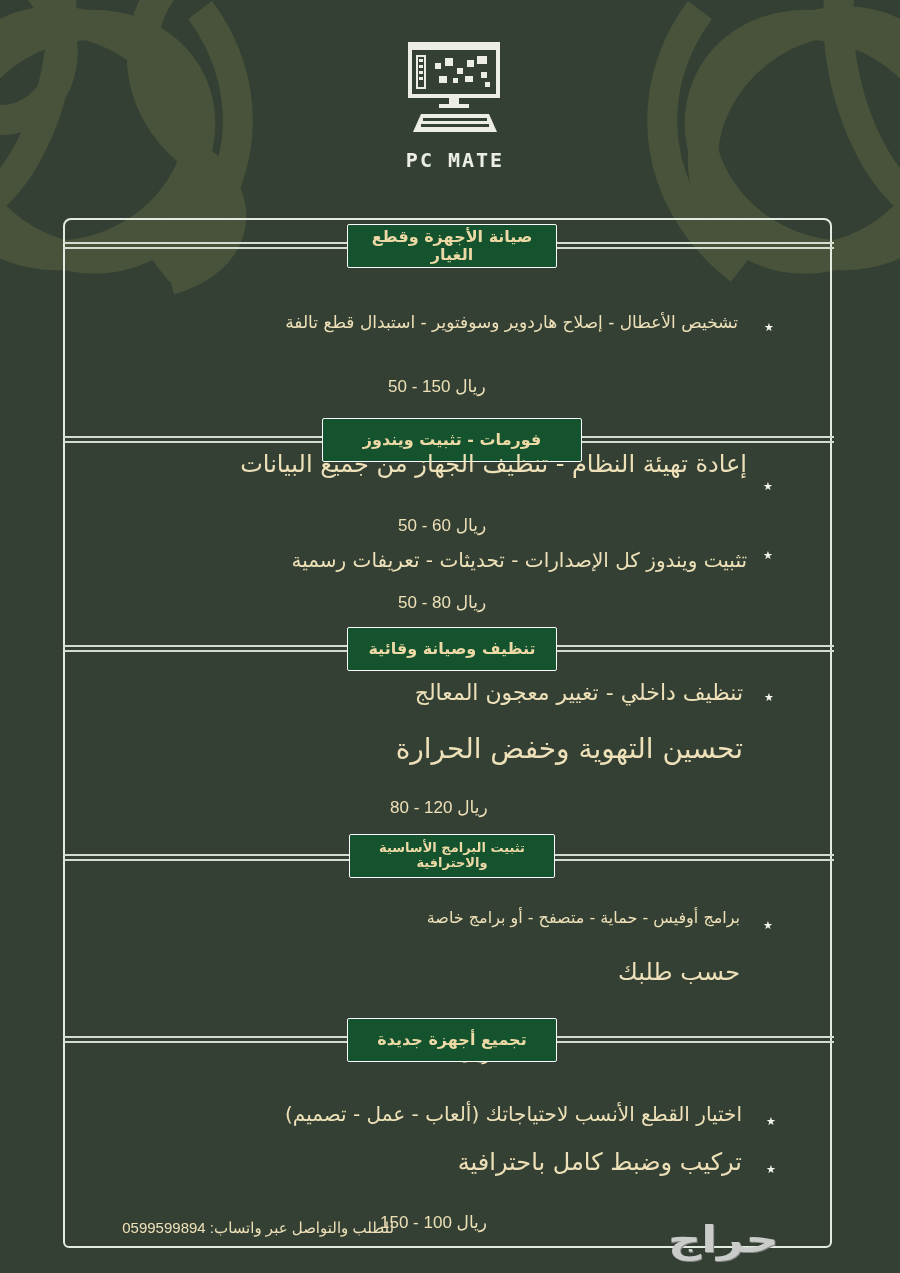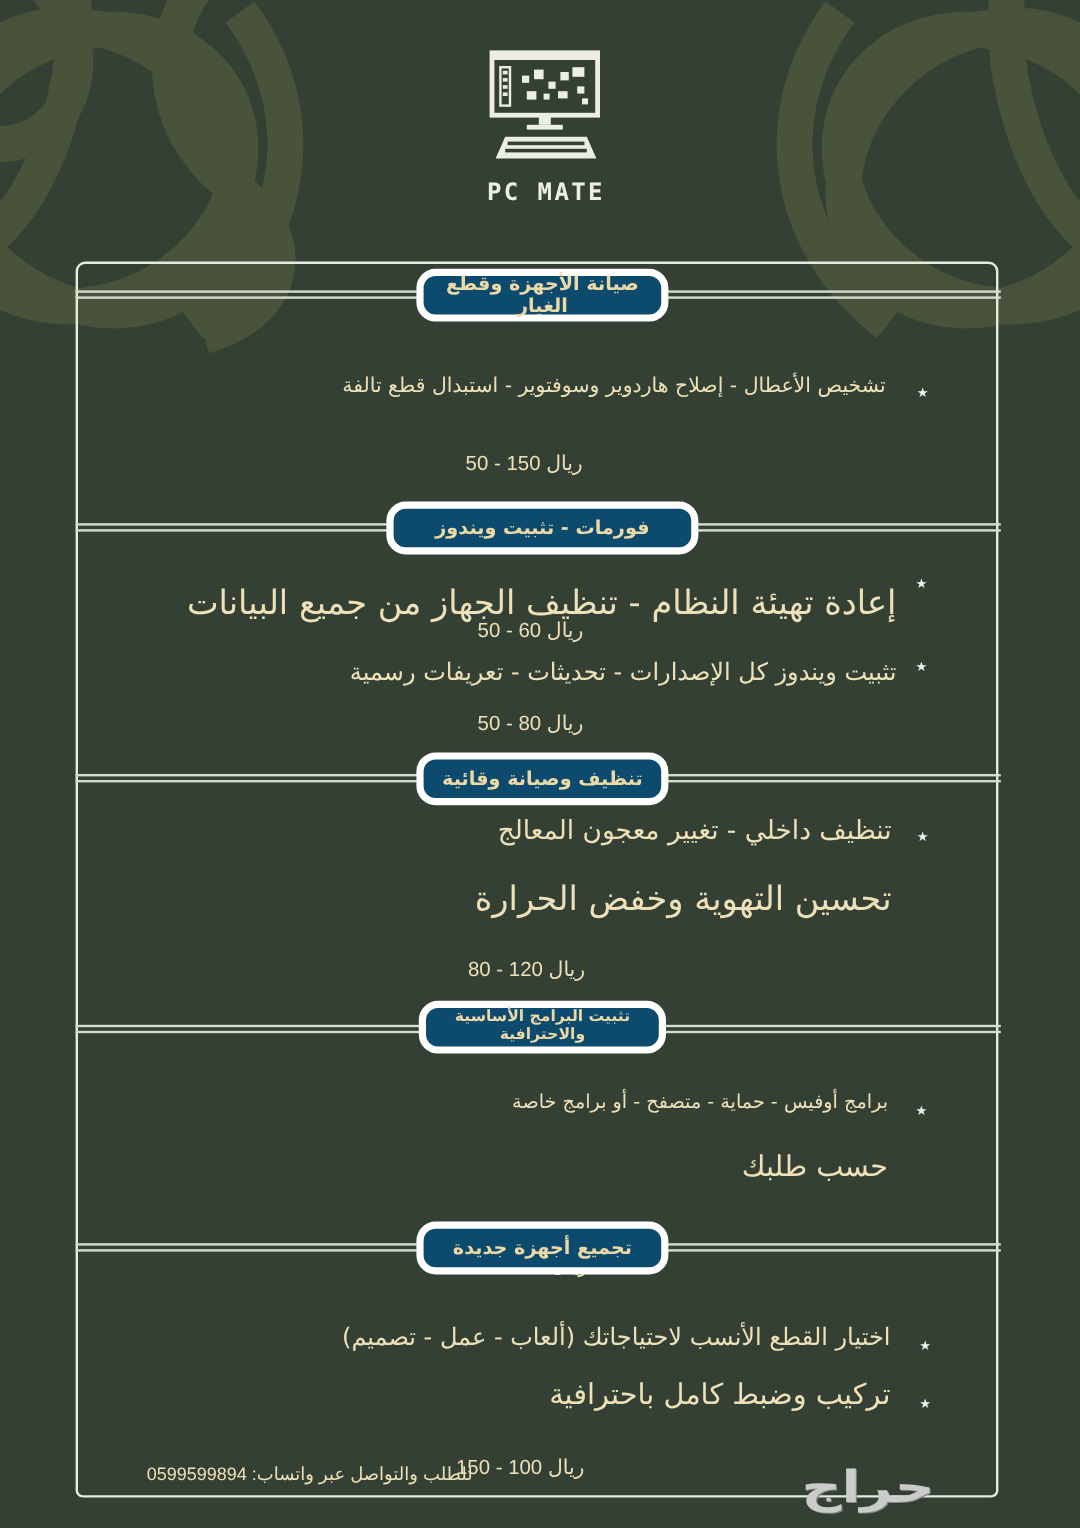--- a/index.html
+++ b/index.html
@@ -22,22 +22,22 @@
       border: 2px solid #e4ebe0; border-radius: 8px 8px 6px 6px;
       box-sizing: border-box;
     }
     .section-rule {
       position: absolute; left: 63px; width: 771px; height: 7px;
       border-top: 2px solid #d4ddd0; border-bottom: 2px solid #d4ddd0;
       box-sizing: border-box;
     }
     .section-head {
       position: absolute; height: 44px;
-      background: #0c4a6e;
-      border: 6px solid #ffffff; border-radius: 16px;
+      background: #14532d;
+      border: 1px solid #ffffff; border-radius: 2px;
       box-sizing: border-box;
       display: flex; align-items: center; justify-content: center;
       direction: rtl;
       color: #ecd9a6; font-weight: bold; font-size: 16px;
       font-family: "DejaVu Sans", sans-serif;
       text-align: center; line-height: 1.15;
     }
     .section-head.two-line { font-size: 13px; height: 44px; }
     .item {
       position: absolute; direction: rtl; color: #eee0b8;
@@ -118,21 +118,21 @@
 </div>
 <span class="star" style="left:764px; top:322px;">★</span>
 <div class="item" style="right:162px; top:312px; font-size:17px;">تشخيص الأعطال - إصلاح هاردوير وسوفتوير - استبدال قطع تالفة</div>
 <div class="price" style="left:388px; top:376px;">ريال 150 - 50</div>
 
 <div class="section-rule" style="top:436px;"></div>
 <div class="section-head" style="left:322px; top:418px; width:260px;">
   <span>فورمات - تثبيت ويندوز</span>
 </div>
 <span class="star" style="left:763px; top:481px;">★</span>
-<div class="item" style="right:153px; top:486px; font-size:28px;text-align:right;">إعادة تهيئة النظام - تنظيف الجهاز من جميع البيانات</div>
+<div class="item" style="right:153px; top:450px; font-size:24px;text-align:right;">إعادة تهيئة النظام - تنظيف الجهاز من جميع البيانات</div>
 <div class="price" style="left:398px; top:515px;">ريال 60 - 50</div>
 <span class="star" style="left:763px; top:550px;">★</span>
 <div class="item" style="right:153px; top:548px; font-size:20px;">تثبيت ويندوز كل الإصدارات - تحديثات - تعريفات رسمية</div>
 <div class="price" style="left:398px; top:592px;">ريال 80 - 50</div>
 
 <div class="section-rule" style="top:645px;"></div>
 <div class="section-head" style="left:347px; top:627px; width:210px;">
   <span>تنظيف وصيانة وقائية</span>
 </div>
 <span class="star" style="left:764px; top:692px;">★</span>

